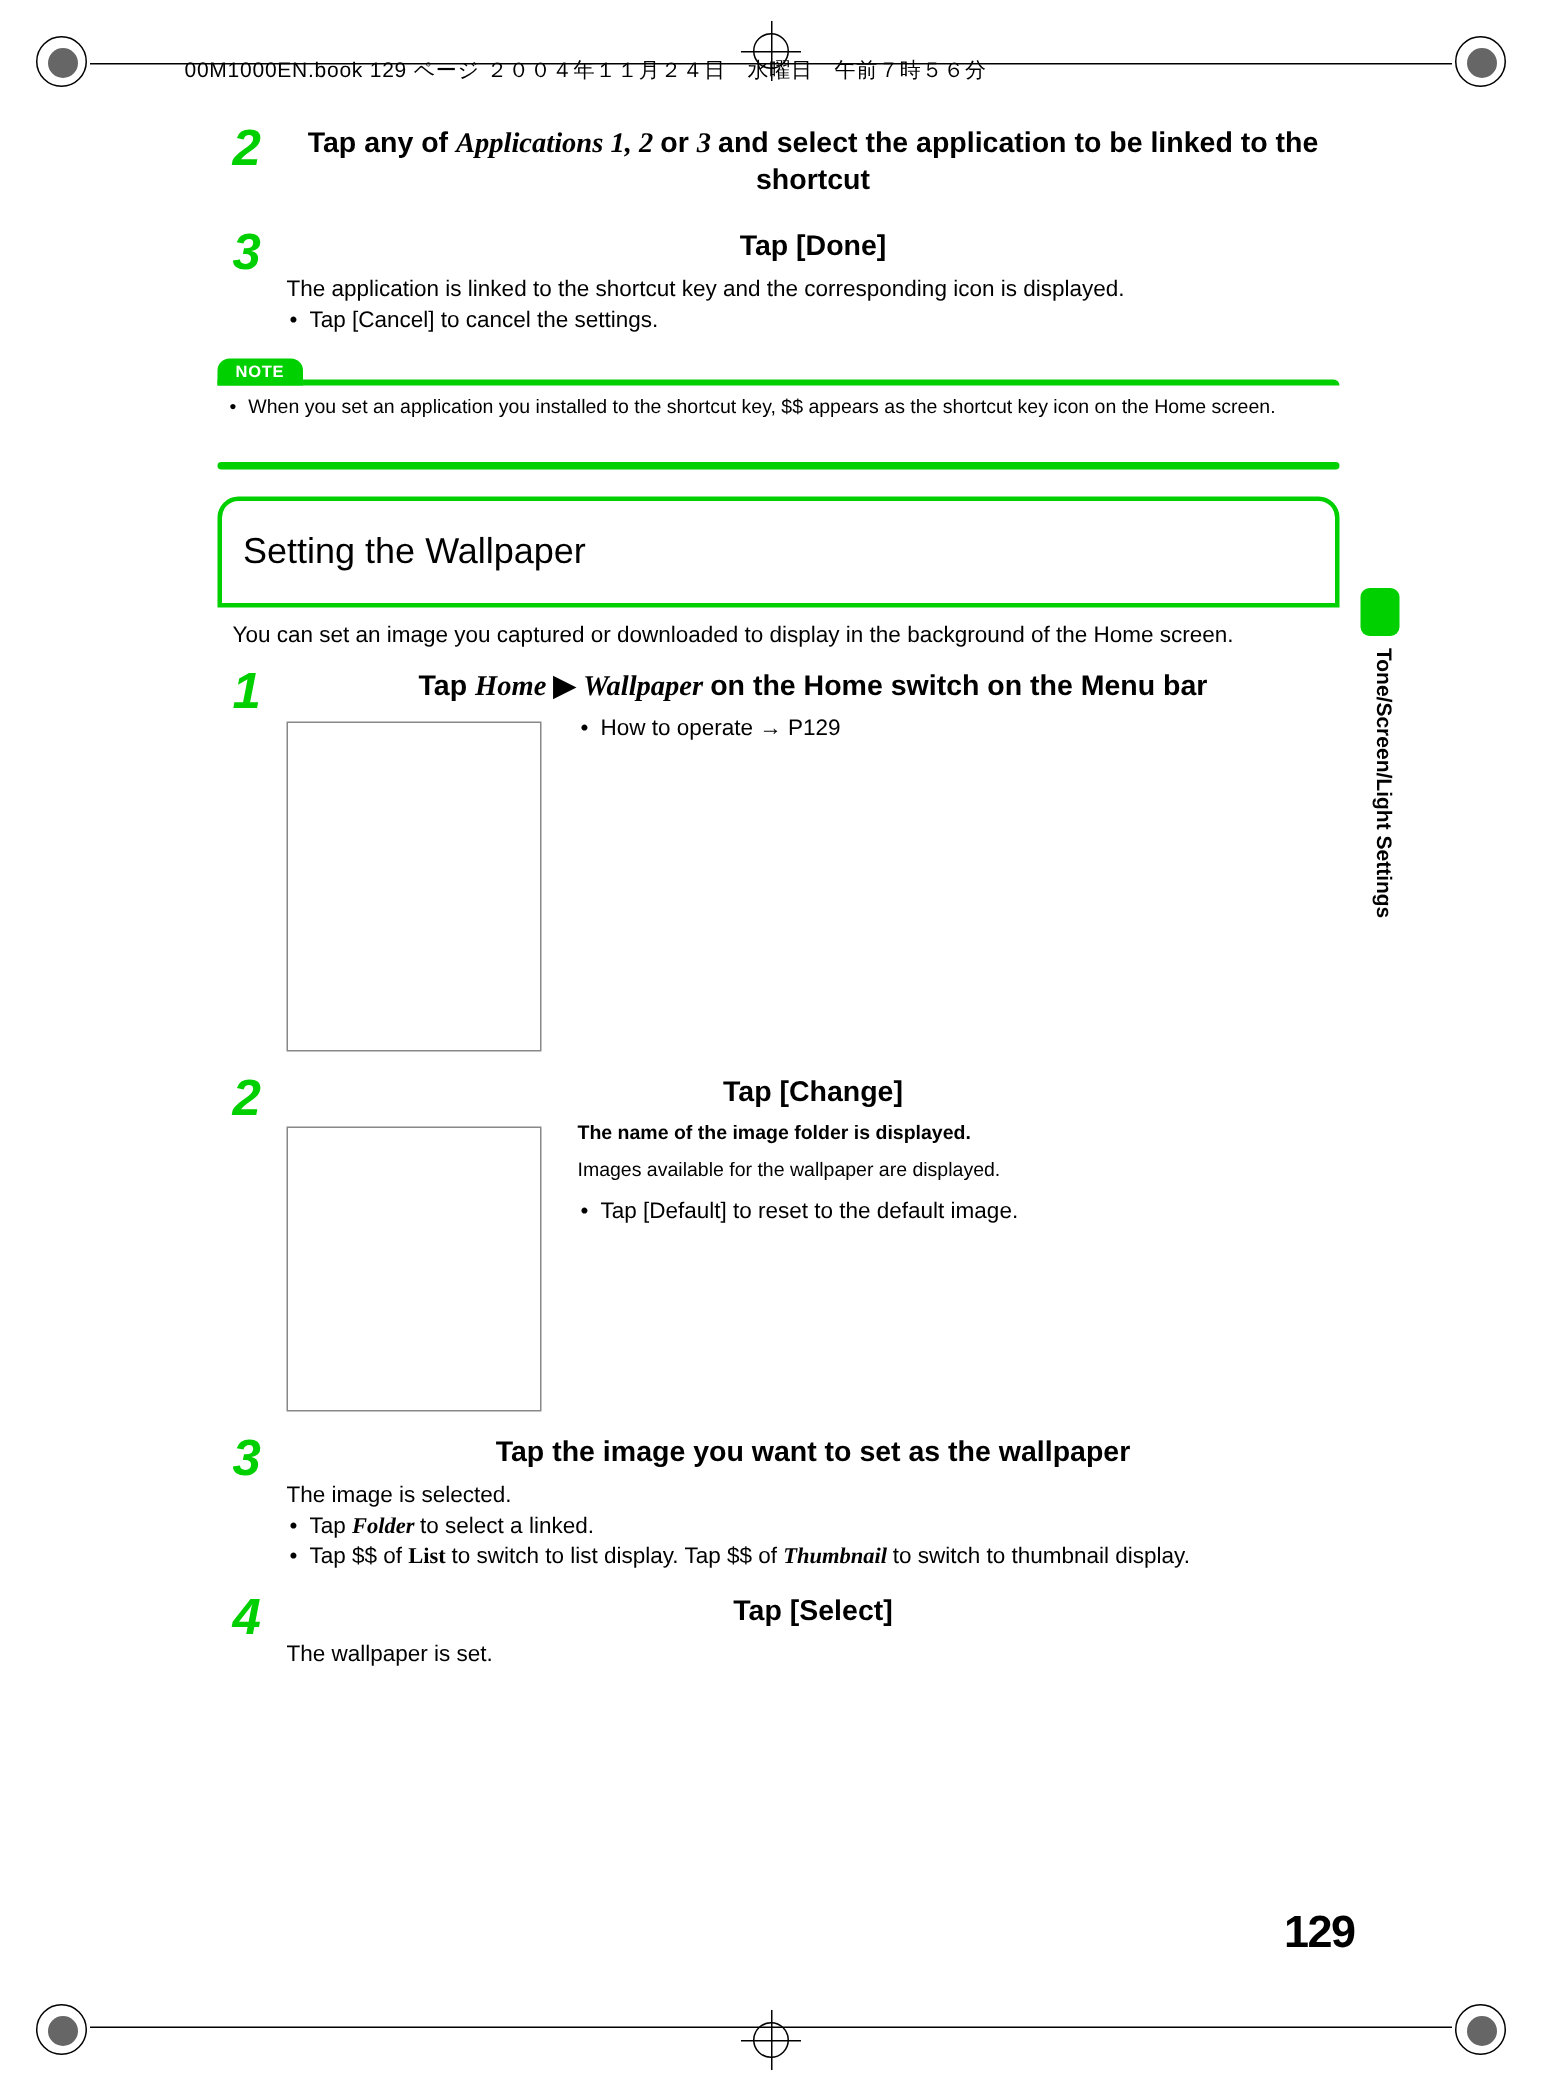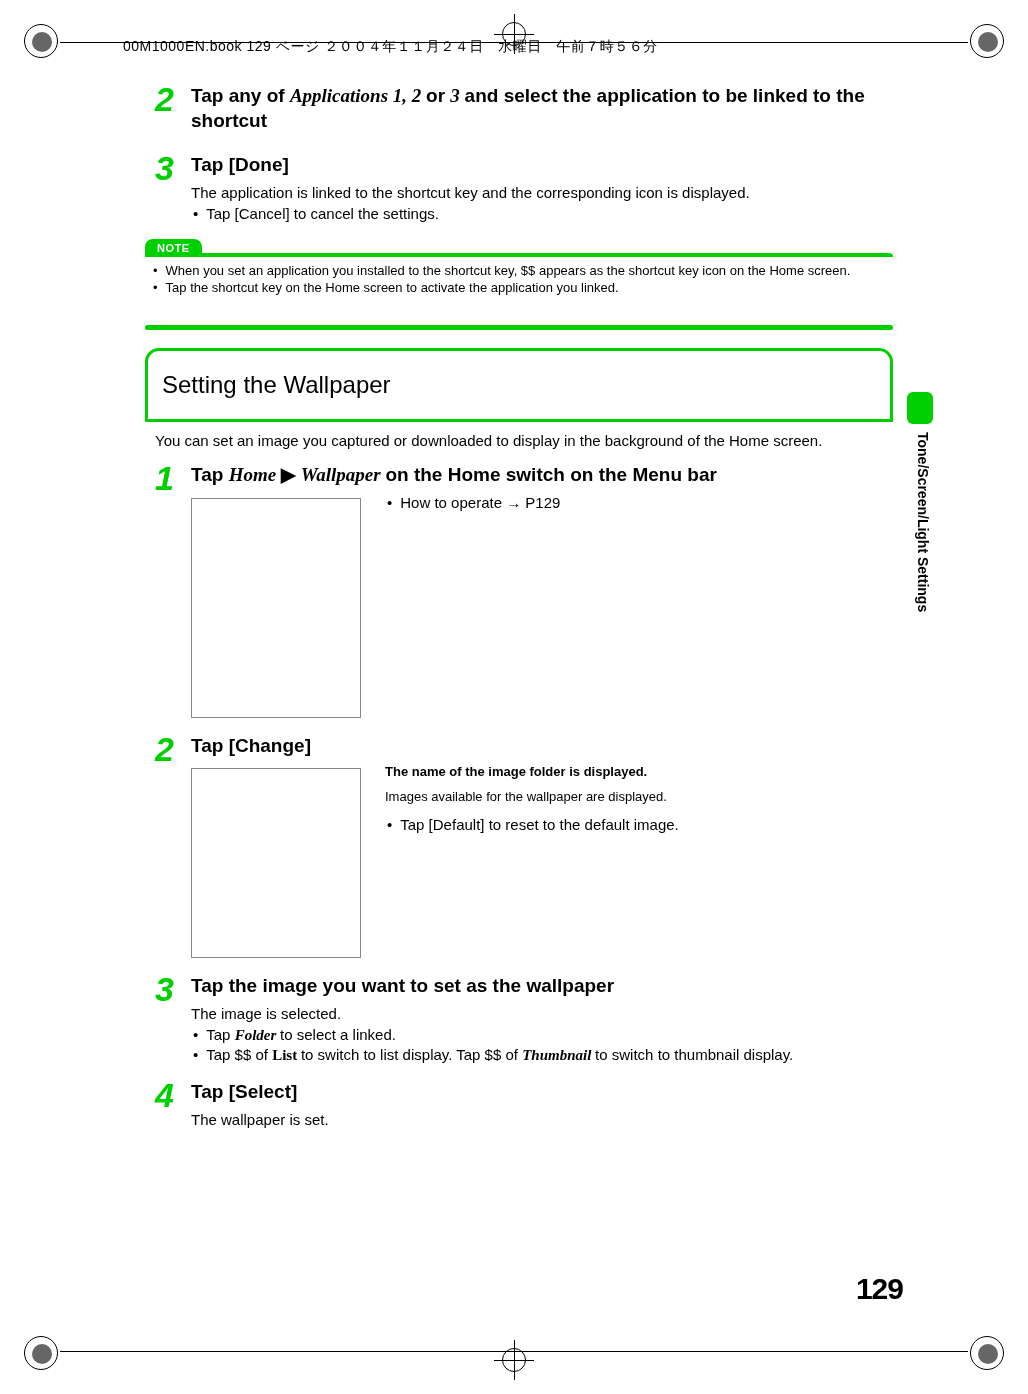--- a/index.html
+++ b/index.html
@@ -77,21 +77,21 @@
     color: #00d000;
     font-weight: bold;
     font-style: italic;
     font-size: 34px;
     line-height: 0.9;
     width: 36px;
     flex-shrink: 0;
     font-family: Arial, Helvetica, sans-serif;
   }
   .step-body { flex:1; }
-  .step-title { font-size: 19px; font-weight: bold; margin-bottom: 6px; line-height: 1.3; }
+  .step-title { font-size: 19px; font-weight: bold; margin-bottom: 6px; line-height: 1.3; text-align: center; }
   .step-title .italic { font-style: italic; font-family: 'Times New Roman', serif; font-weight: bold; }
   .step-desc { font-size: 15px; margin-bottom: 4px; }
   .bullet { font-size: 15px; display:flex; margin-bottom:2px; }
   .bullet::before { content:'•'; margin-right:8px; margin-left:2px; }
   .note-box { margin-top: 14px; margin-left: -10px; margin-right: 0; }
   .note-header {
     background: #00d000;
     color: #fff;
     font-size: 11px;
     font-weight: bold;
@@ -220,23 +220,20 @@
       </div>
     </div>
 
     <div class="note-box">
       <div><span class="note-header">NOTE</span></div>
       <div class="note-bar-full"></div>
       <div class="note-body">
         <div class="bullet">
             <span>When you set an application you installed to the shortcut key, $$ appears as the shortcut key icon on the Home screen.</span>
           </div>
-        <div class="bullet">
-            <span>Tap the shortcut key on the Home screen to activate the application you linked.</span>
-          </div>
       </div>
     </div>
 
     <div class="divider-bar"></div>
 
     <div class="section-title">Setting the Wallpaper</div>
     <div class="section-intro">You can set an image you captured or downloaded to display in the background of the Home screen.</div>
 
     <div class="step">
       <div class="step-num">1</div>

